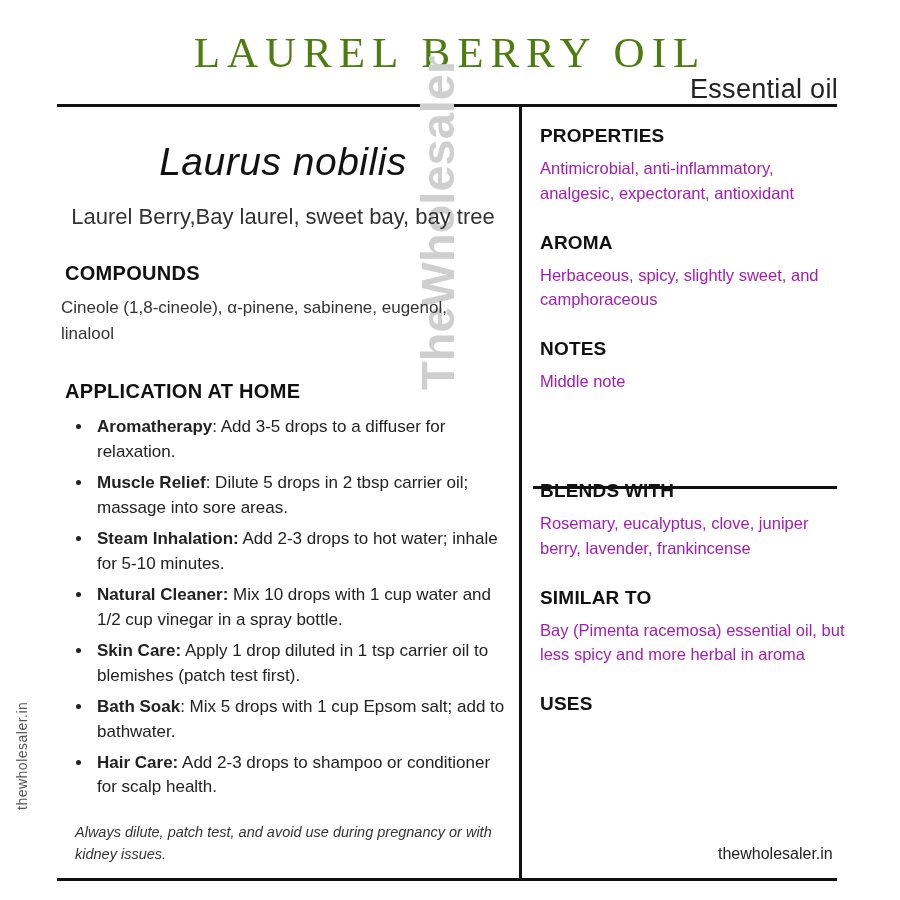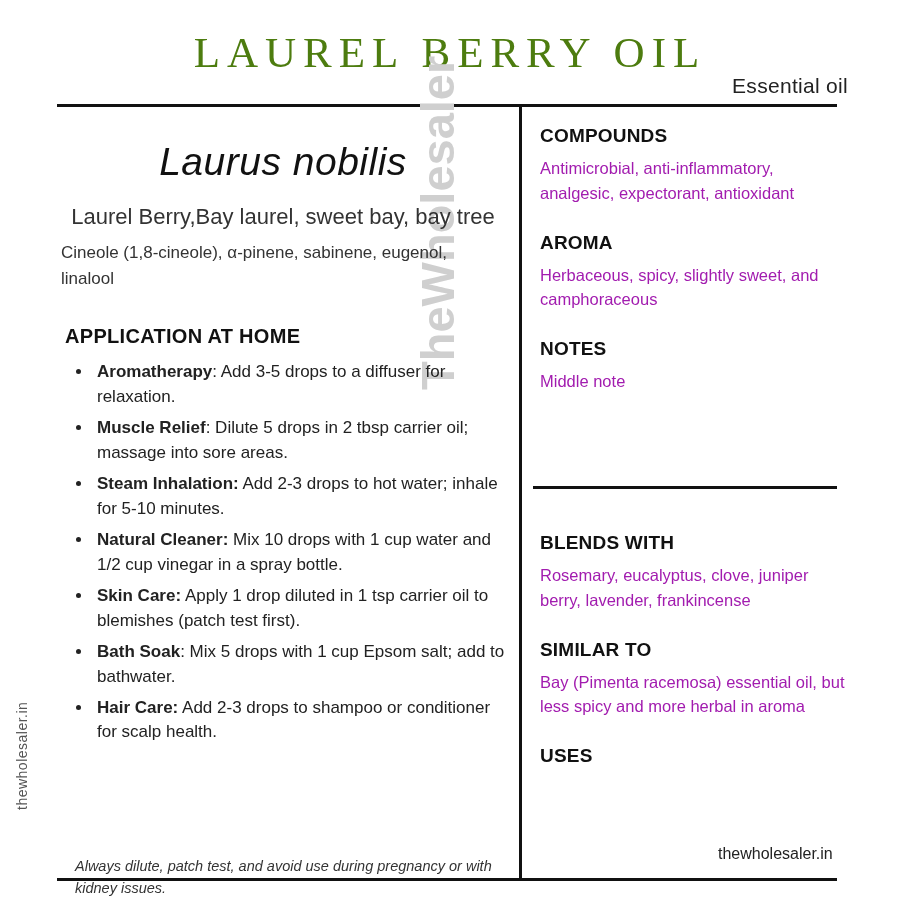--- a/index.html
+++ b/index.html
@@ -36,23 +36,23 @@
     font-size: 43px;
     letter-spacing: 7px;
     text-align: center;
     margin-top: 28px;
     color: #4d7c0f;
     font-weight: 400;
     white-space: nowrap;
   }
   .subtitle {
     position: absolute;
-    right: 52px;
+    right: 62px;
     top: 74px;
-    font-size: 21px;
+    font-size: 27px;
     color: #222;
     letter-spacing: .3px;
   }
 
   
   .rule-top {
     position: absolute;
     left: 57px;
     top: 104px;
     width: 780px;
@@ -164,21 +164,21 @@
     line-height: 1.47;
     margin-bottom: 6px;
     padding-left: 4px;
   }
   ul.app-list li b {
     font-weight: 700;
   }
   .disclaimer {
     position: absolute;
     left: 75px;
-    top: 856px;
+    top: 822px;
     width: 425px;
     font-size: 14.5px;
     font-style: italic;
     color: #333;
     line-height: 1.5;
   }
 
   
   .right-col {
     position: absolute;
@@ -196,21 +196,21 @@
     font-size: 16.5px;
     color: #a21caf;
     line-height: 1.5;
     margin-top: 9px;
   }
   .r-block { margin-bottom: 26px; }
 
   .right-lower {
     position: absolute;
     left: 540px;
-    top: 532px;
+    top: 480px;
     width: 310px;
   }
   .footer-url {
     position: absolute;
     left: 718px;
     top: 845px;
     font-size: 16px;
     color: #222;
   }
 </style>
@@ -232,39 +232,40 @@
   <div class="watermark">
     <span><b>TheWholesaler</b></span>
   </div>
 
   <div class="side-url">thewholesaler.in</div>
 
   <div class="left-col">
     <div class="binomial">Laurus nobilis</div>
     <div class="common-names">Laurel Berry,Bay laurel, sweet bay, bay tree</div>
 
+    <div class="sec-head">COMPOUNDS</div>
     <div class="sec-body">Cineole (1,8-cineole), α-pinene, sabinene, eugenol, linalool</div>
 
     <div class="sec-head">APPLICATION AT HOME</div>
     <ul class="app-list">
         <li><b>Aromatherapy</b><span>: Add 3-5 drops to a diffuser for relaxation.</span></li>
         <li><b>Muscle Relief</b><span>: Dilute 5 drops in 2 tbsp carrier oil; massage into sore areas.</span></li>
         <li><b>Steam Inhalation:</b><span> Add 2-3 drops to hot water; inhale for 5-10 minutes.</span></li>
         <li><b>Natural Cleaner:</b><span> Mix 10 drops with 1 cup water and 1/2 cup vinegar in a spray bottle.</span></li>
         <li><b>Skin Care:</b><span> Apply 1 drop diluted in 1 tsp carrier oil to blemishes (patch test first).</span></li>
         <li><b>Bath Soak</b><span>: Mix 5 drops with 1 cup Epsom salt; add to bathwater.</span></li>
         <li><b>Hair Care:</b><span> Add 2-3 drops to shampoo or conditioner for scalp health.</span></li>
       </ul>
   </div>
 
   <div class="disclaimer">Always dilute, patch test, and avoid use during pregnancy or with kidney issues.</div>
 
   <div class="right-col">
       <div class="r-block">
-        <div class="r-head">COMPOUNDS</div>
+        <div class="r-head">PROPERTIES</div>
         <div class="r-body">Antimicrobial, anti-inflammatory, analgesic, expectorant, antioxidant</div>
       </div>
       <div class="r-block">
         <div class="r-head">AROMA</div>
         <div class="r-body">Herbaceous, spicy, slightly sweet, and camphoraceous</div>
       </div>
       <div class="r-block">
         <div class="r-head">NOTES</div>
         <div class="r-body">Middle note</div>
       </div>

